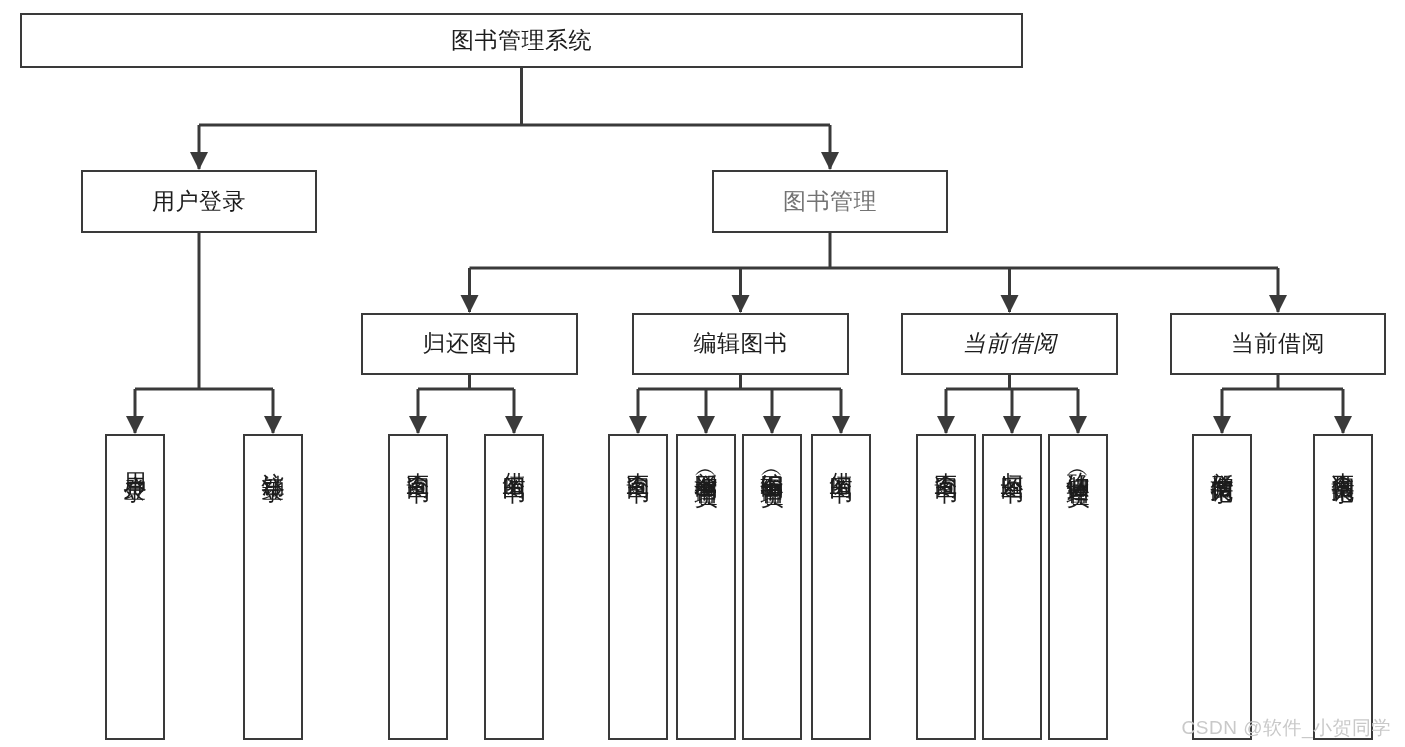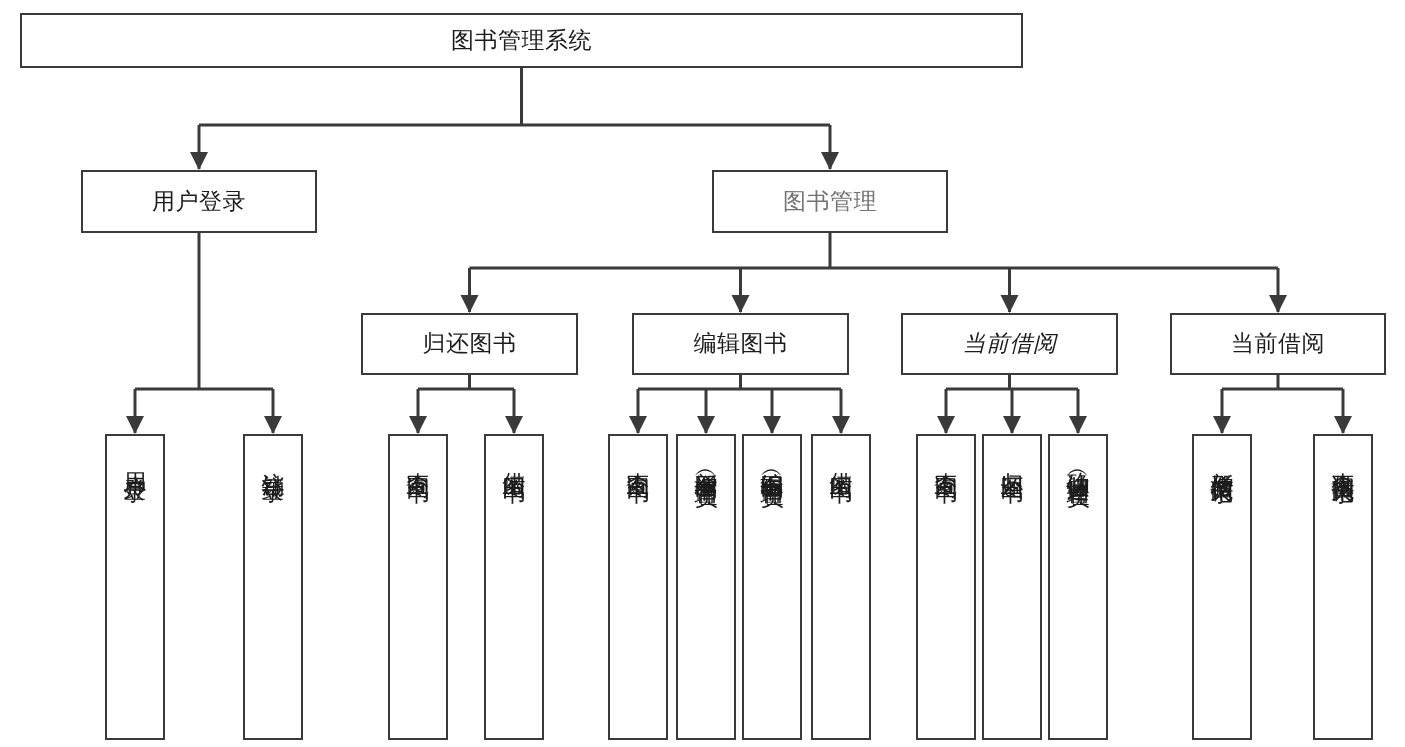--- a/index.html
+++ b/index.html
@@ -183,13 +183,14 @@
       <div class="node vert tall" style="left: 1048px; top: 434px; width: 60px; height: 306px; border-color: rgb(58, 58, 58); background: rgb(255, 255, 255);">
         <span class="label" style="color: rgb(28, 28, 28);">确认归还（管理员）</span>
       </div>
       <div class="node vert tall" style="left: 1192px; top: 434px; width: 60px; height: 306px; border-color: rgb(58, 58, 58); background: rgb(255, 255, 255);">
         <span class="label" style="color: rgb(28, 28, 28);">新增借阅记录</span>
       </div>
       <div class="node vert tall" style="left: 1313px; top: 434px; width: 60px; height: 306px; border-color: rgb(58, 58, 58); background: rgb(255, 255, 255);">
         <span class="label" style="color: rgb(28, 28, 28);">查询借阅记录</span>
       </div>
     </div>
+  <div class="watermark">CSDN @软件_小贺同学</div>
 </div>
 
 </body></html>

